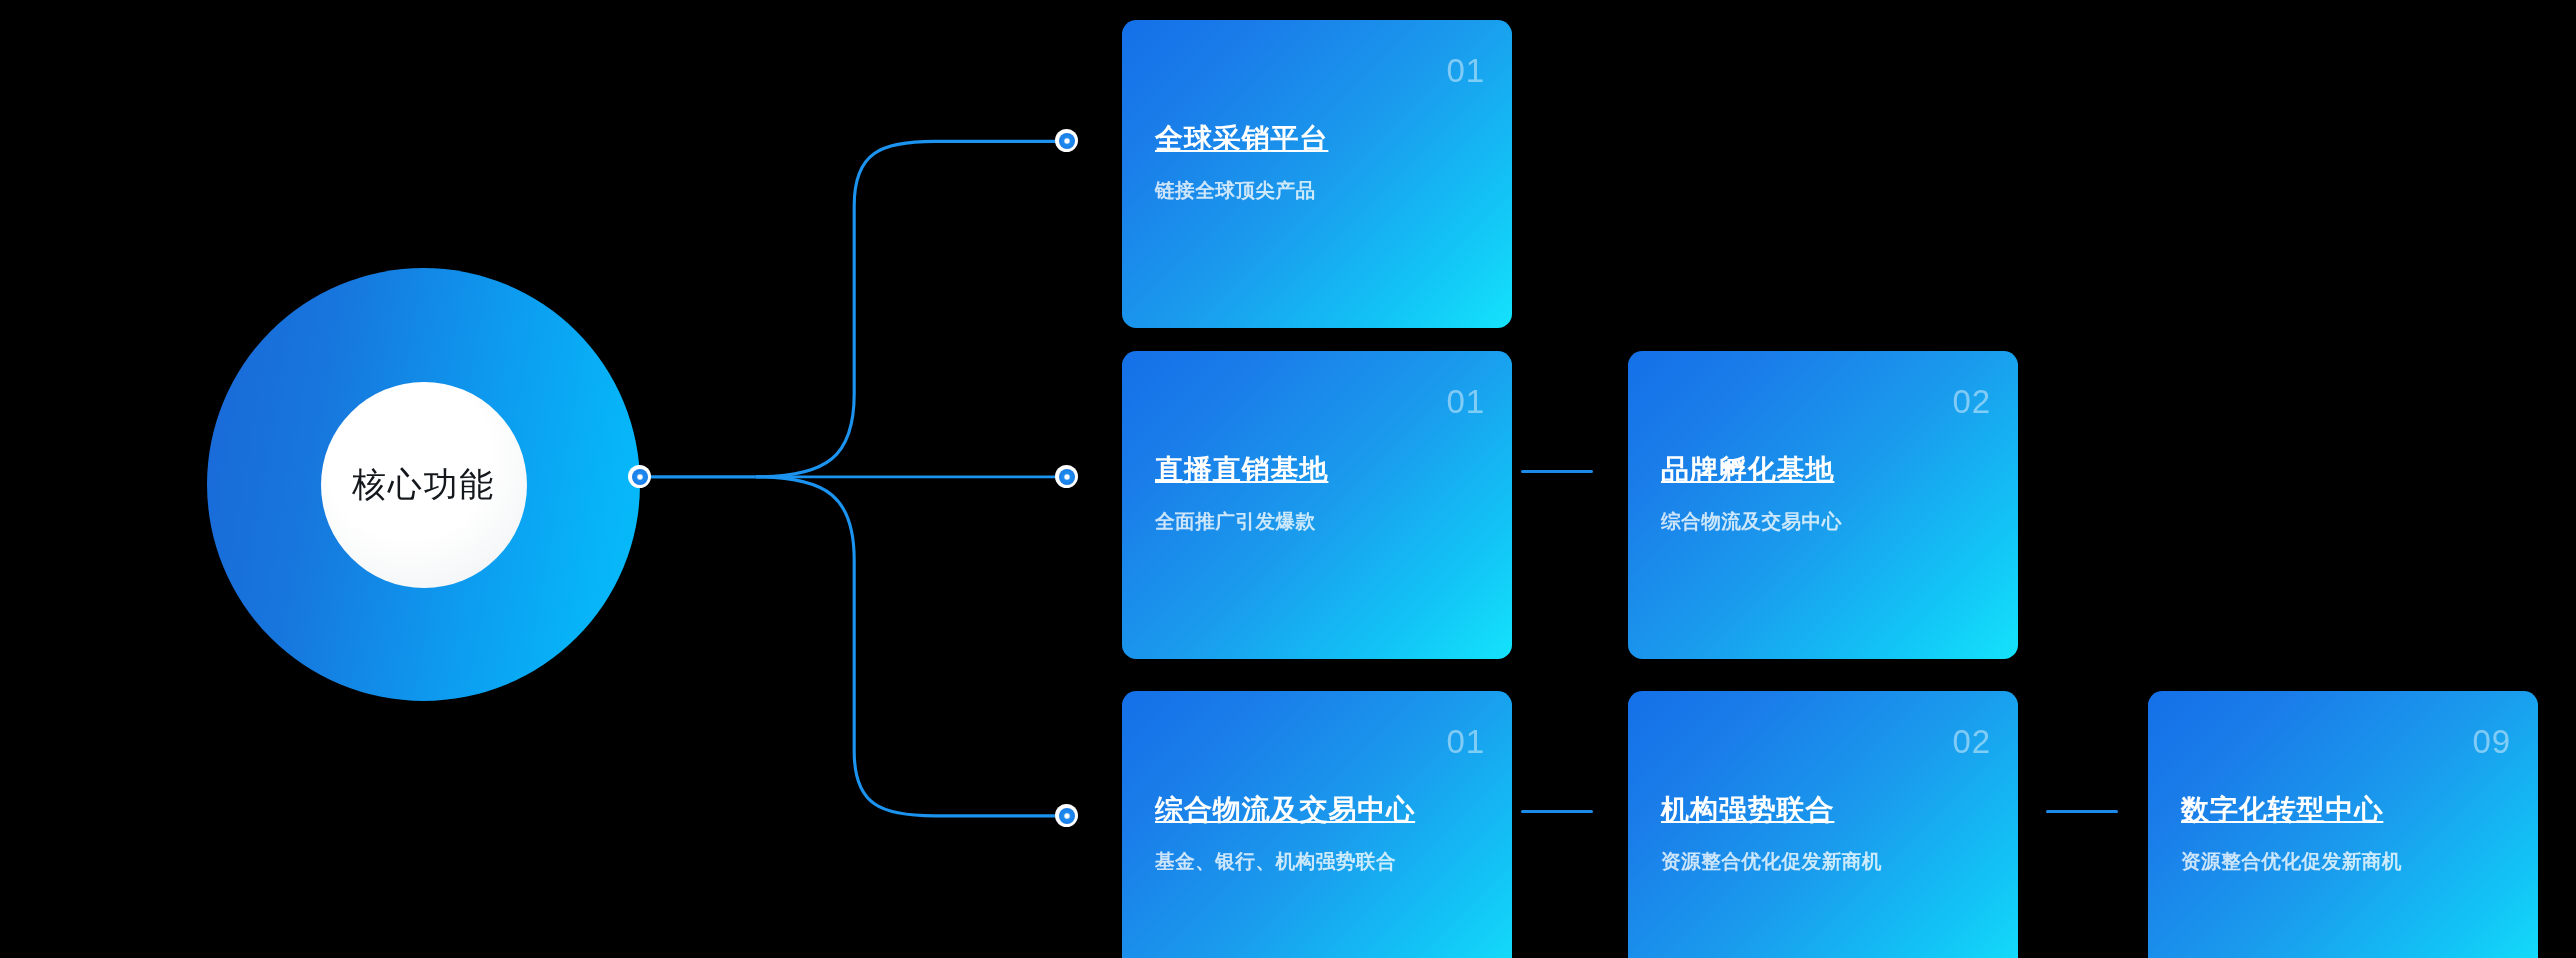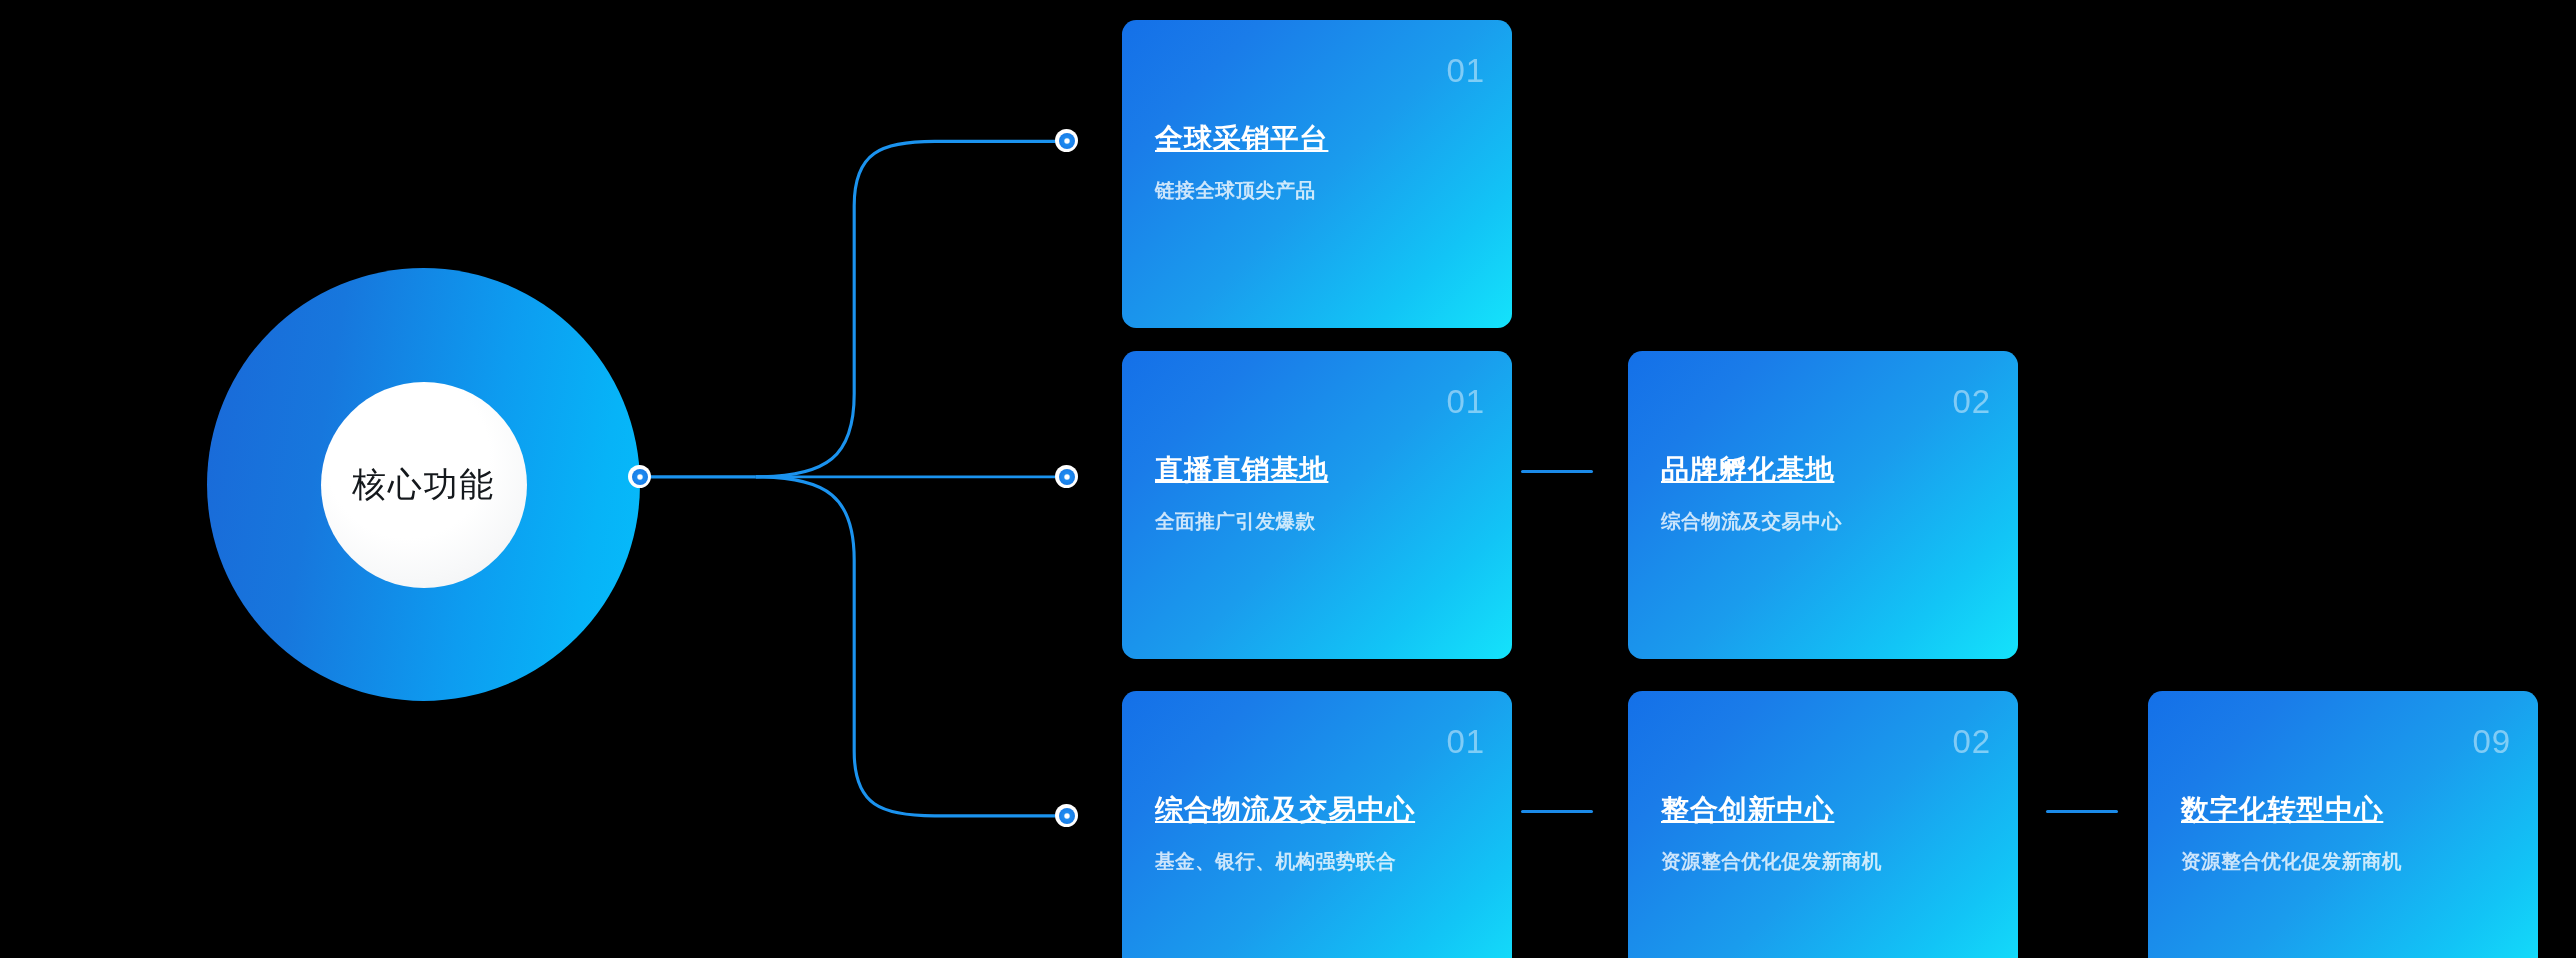--- a/index.html
+++ b/index.html
@@ -159,21 +159,21 @@
   <div class="card" style="left:1122px; top:691px;">
     <span class="card-num">01</span>
     <span class="card-title">综合物流及交易中心</span>
     <span class="card-sub">基金、银行、机构强势联合</span>
   </div>
 
   <div class="bar" style="left:1521px; top:810px; width:72px;"></div>
 
   <div class="card" style="left:1628px; top:691px;">
     <span class="card-num">02</span>
-    <span class="card-title">整合创新中心</span>
+    <span class="card-title">机构强势联合</span>
     <span class="card-sub">资源整合优化促发新商机</span>
   </div>
 
   <div class="bar" style="left:2046px; top:810px; width:72px;"></div>
 
   <div class="card" style="left:2148px; top:691px;">
     <span class="card-num">09</span>
     <span class="card-title">数字化转型中心</span>
     <span class="card-sub">资源整合优化促发新商机</span>
   </div>

